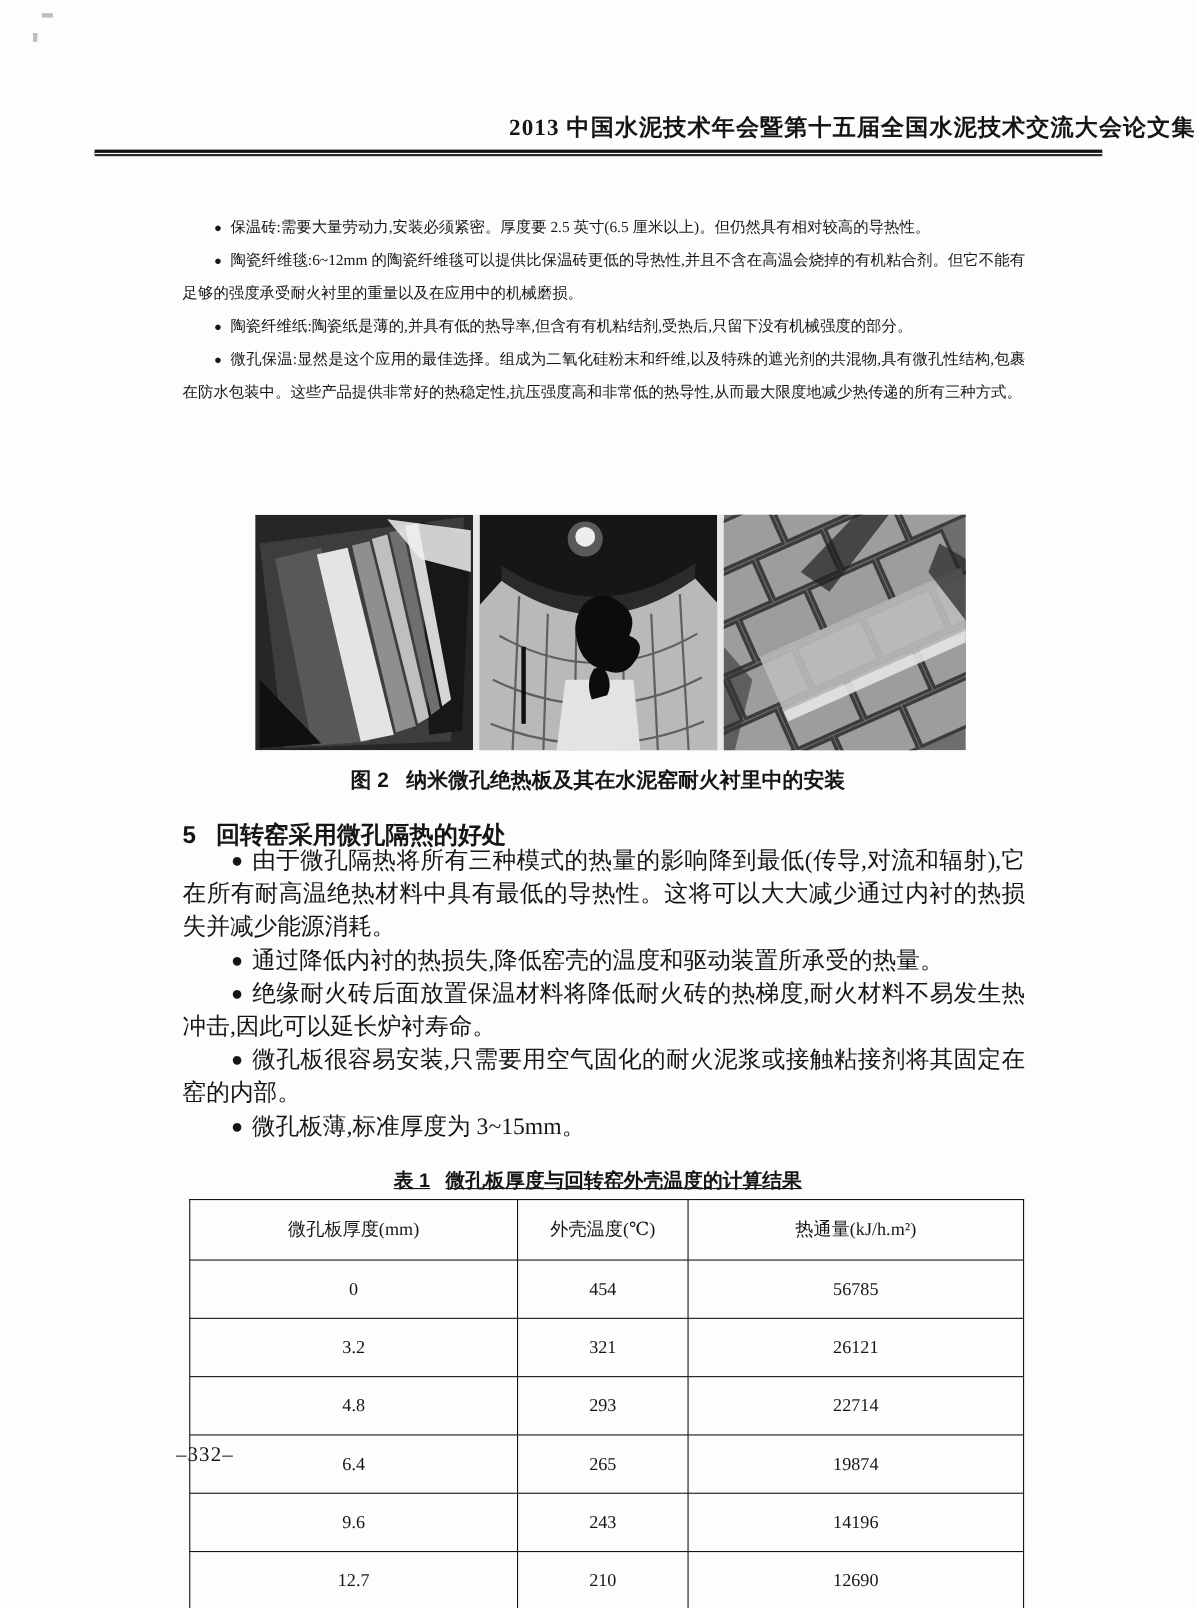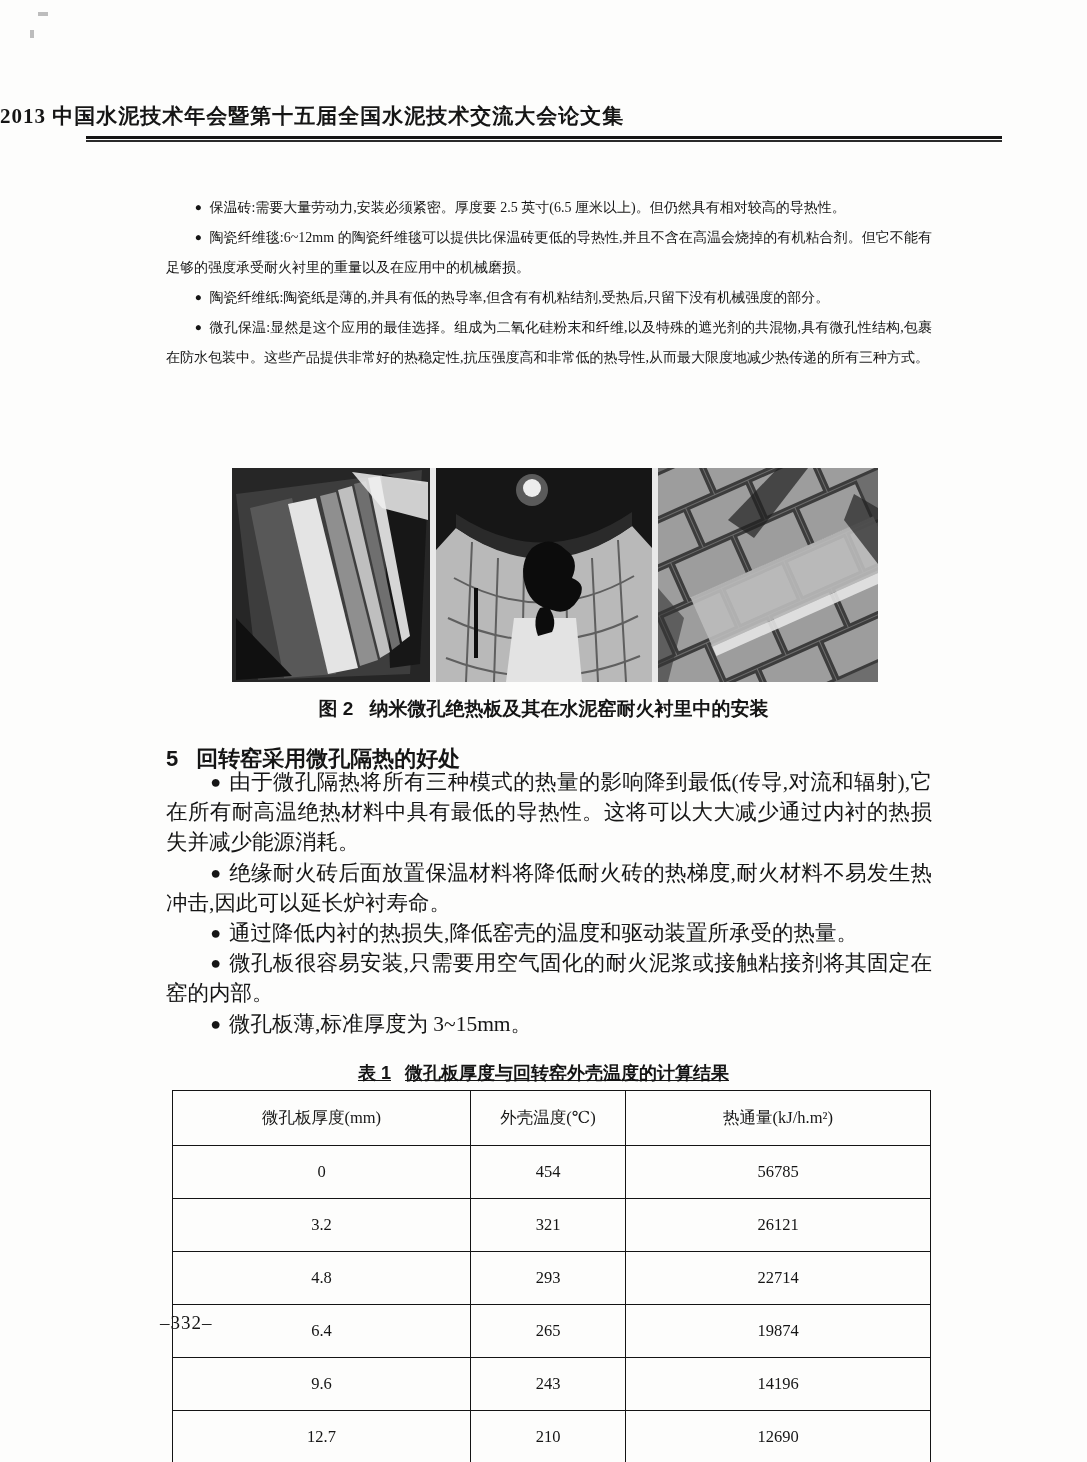--- a/index.html
+++ b/index.html
@@ -8,21 +8,21 @@
     position: relative;
     background: #fdfdfc;
     color: #151515;
     font-family: "Liberation Serif", "DejaVu Serif", serif;
     overflow: hidden;
   }
   .page { position: absolute; inset: 0; }
 
   .header-title {
     position: absolute; top: 102px; left: 0; width: 100%;
-    text-align: left;
+    text-align: right;
     font-size: 21px; font-weight: bold;
     letter-spacing: 1px;
   }
   .header-rule {
     position: absolute; top: 136px; left: 86px; width: 916px; height: 4px;
     background: #141414;
     border-bottom: 1px solid #fdfdfc;
     box-shadow: 0 2px 0 #2b2b2b;
   }
 
@@ -186,22 +186,22 @@
   <div class="figure-caption">
     <span class="cap-label">图 2</span><span>纳米微孔绝热板及其在水泥窑耐火衬里中的安装</span>
   </div>
 
   <div class="section-heading">
     <span class="sec-num">5</span><span>回转窑采用微孔隔热的好处</span>
   </div>
 
   <div class="benefits-block">
     <p class="para"><span class="bullet">●</span><span>由于微孔隔热将所有三种模式的热量的影响降到最低(传导,对流和辐射),它在所有耐高温绝热材料中具有最低的导热性。这将可以大大减少通过内衬的热损失并减少能源消耗。</span></p>
+    <p class="para"><span class="bullet">●</span><span>通过降低内衬的热损失,降低窑壳的温度和驱动装置所承受的热量。</span></p>
     <p class="para"><span class="bullet">●</span><span>绝缘耐火砖后面放置保温材料将降低耐火砖的热梯度,耐火材料不易发生热冲击,因此可以延长炉衬寿命。</span></p>
-    <p class="para"><span class="bullet">●</span><span>通过降低内衬的热损失,降低窑壳的温度和驱动装置所承受的热量。</span></p>
     <p class="para"><span class="bullet">●</span><span>微孔板很容易安装,只需要用空气固化的耐火泥浆或接触粘接剂将其固定在窑的内部。</span></p>
     <p class="para"><span class="bullet">●</span><span>微孔板薄,标准厚度为 3~15mm。</span></p>
   </div>
 
   <div class="table-title">
     <span class="tbl-label">表 1</span><span>微孔板厚度与回转窑外壳温度的计算结果</span>
   </div>
 
   <table class="data-table">
     <colgroup>

